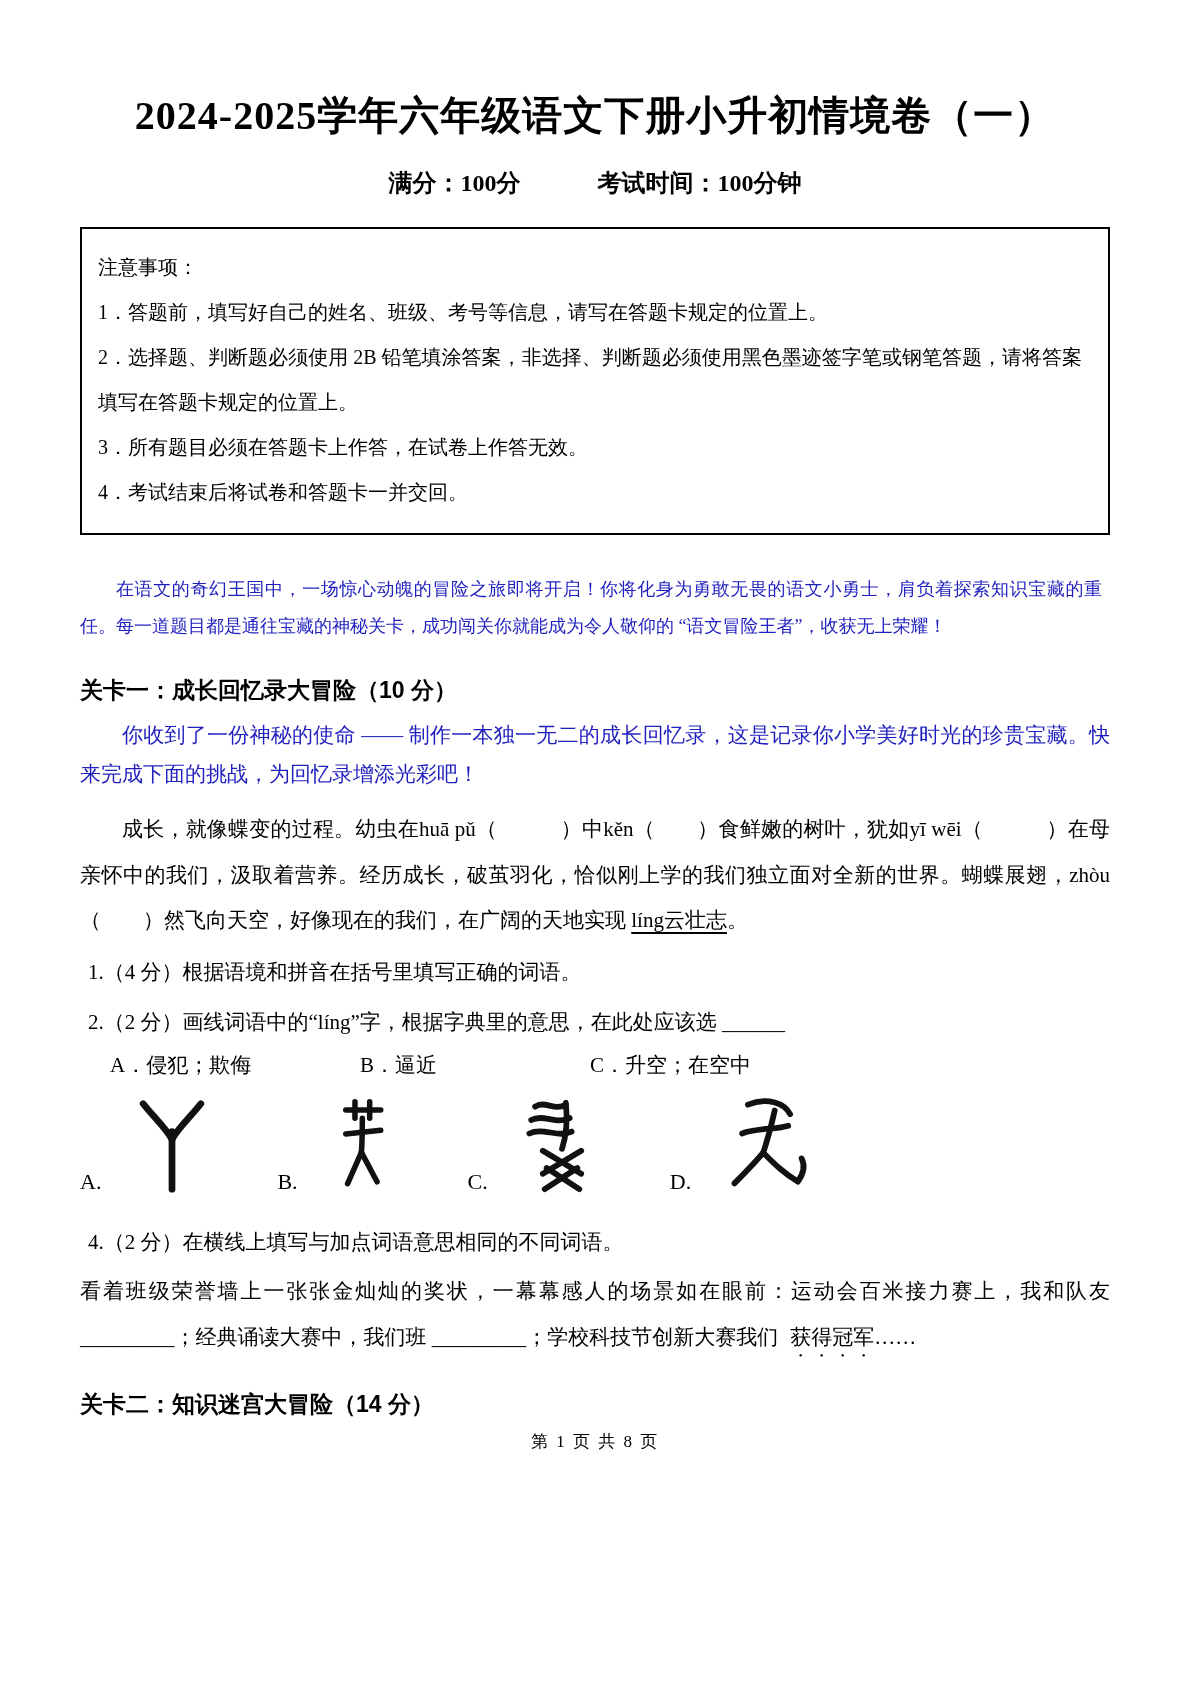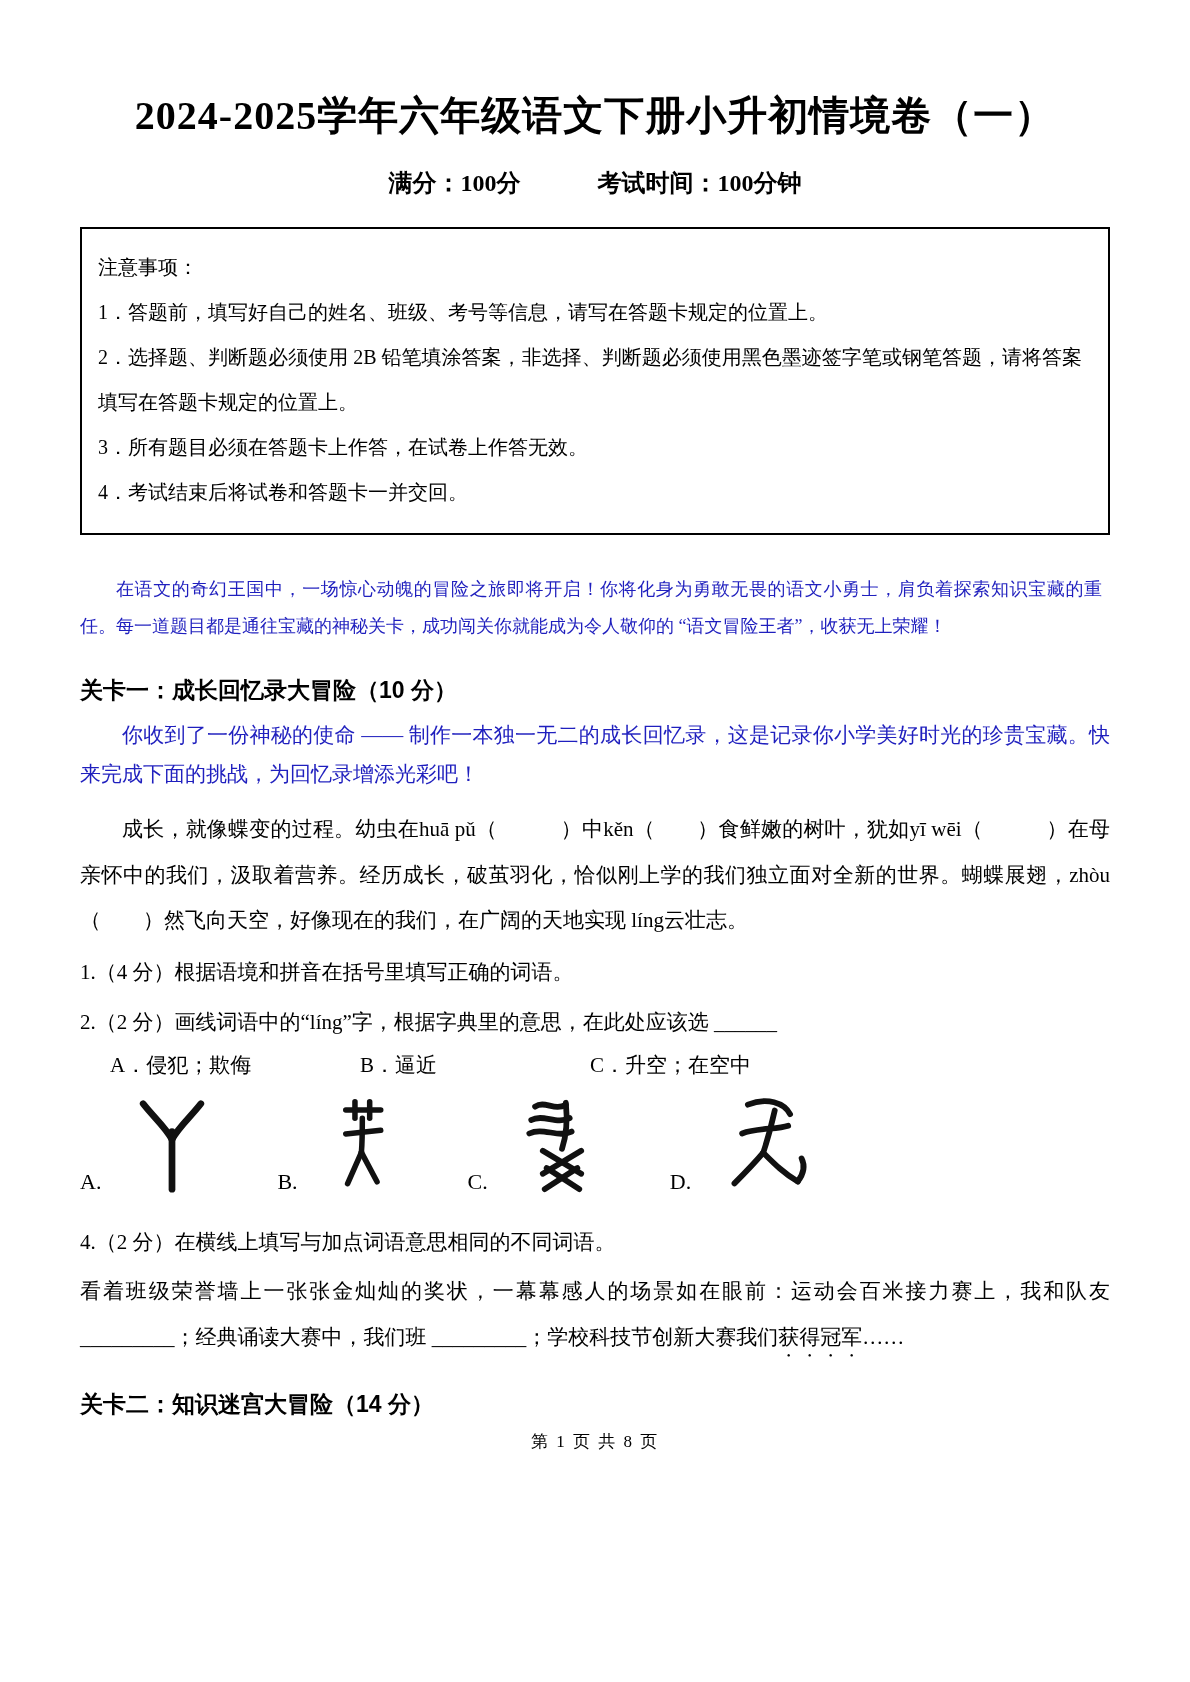--- a/index.html
+++ b/index.html
@@ -56,22 +56,22 @@
     margin:0 0 6px 0;
   }
   .mission{
     font-size:21px;
     line-height:1.85;
     text-align:justify;
     text-indent:2em;
     margin:0 0 14px 0;
   }
   .indent{text-indent:2em;}
-  .underlined{text-underline-offset:5px;}
-  .qline{font-size:21px;line-height:2.2;margin:4px 0;}
+  .underlined{text-decoration:underline;text-underline-offset:5px;}
+  .qline{font-size:21px;line-height:2.2;margin:4px 8px;}
   .options{
     display:flex;
     font-size:21px;
     margin:6px 0 10px 0;
     padding-left:30px;
     gap:12px;
   }
   .options span:nth-child(1){width:238px;}
   .options span:nth-child(2){width:218px;}
   .glyph-row{
@@ -84,20 +84,21 @@
     align-items:flex-end;
     margin-right:56px;
   }
   .glyph-label{font-size:22px;margin-right:22px;line-height:1;}
   .glyph-item svg{display:block;}
   .em-dots{
     -webkit-text-emphasis:filled dot;
     -webkit-text-emphasis-position:under right;
     text-emphasis:filled dot;
     text-emphasis-position:under right;
+    padding-left:12px;
   }
   .footer{
     text-align:center;
     font-size:17px;
     letter-spacing:2px;
   }
 </style>
 </head>
 <body>
 

